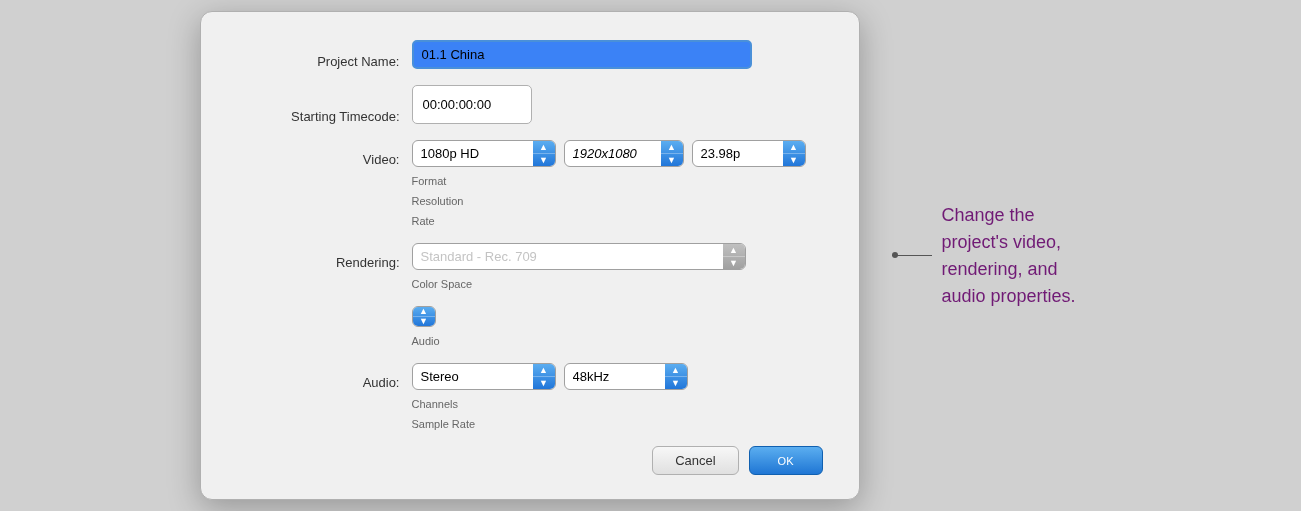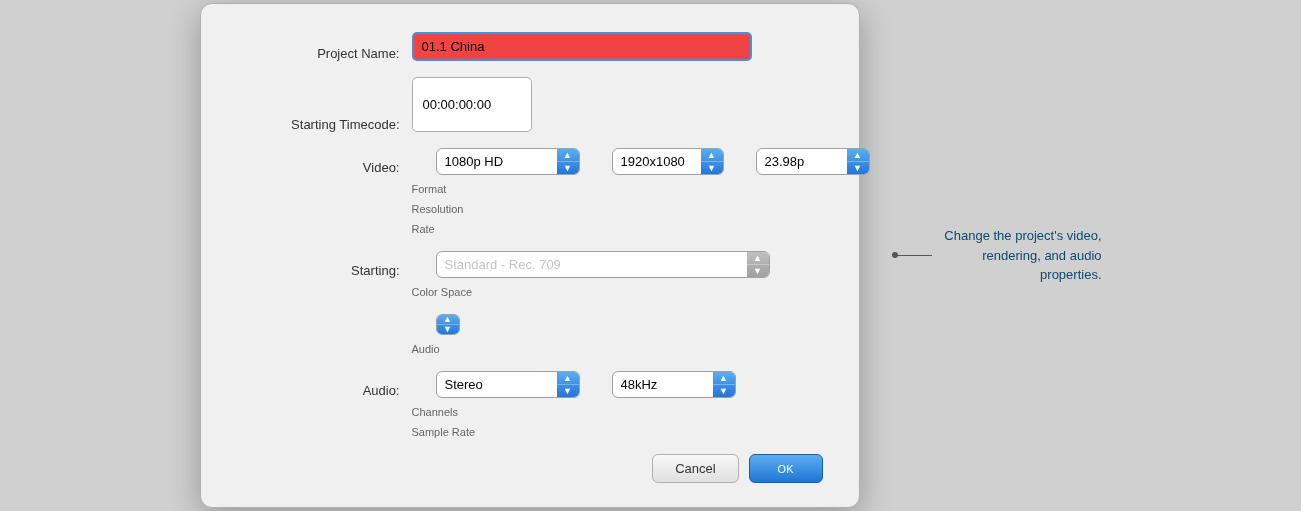--- a/index.html
+++ b/index.html
@@ -53,44 +53,43 @@
       gap: 8px;
       flex: 1;
     }
 
     
     .text-input {
       border: 2px solid #4a90d9;
       border-radius: 5px;
       padding: 5px 8px;
       font-size: 13px;
-      background: #ef4444;
+      background: #3b82f6;
       outline: none;
       width: 340px;
     }
 
     .timecode-input {
       border: 1px solid #b0b0b0;
       border-radius: 5px;
-      padding: 19px 10px;
+      padding: 11px 10px;
       font-size: 13px;
       background: #fff;
       outline: none;
       width: 120px;
     }
 
     
     .stepper-group {
       display: flex;
       align-items: stretch;
       border-radius: 6px;
       overflow: hidden;
       border: 1px solid #a0a0a0;
       background: #fff;
-      margin-left: 24px;
     }
 
     .stepper-group select,
     .stepper-group input[type="text"] {
       border: none;
       outline: none;
       background: transparent;
       font-size: 13px;
       padding: 5px 8px;
       appearance: none;
@@ -116,21 +115,21 @@
       user-select: none;
       line-height: 1;
     }
 
     .stepper-btn:first-child {
       border-bottom: 1px solid rgba(255,255,255,0.3);
     }
 
     
     .video-format-select { width: 120px; }
-    .video-resolution-select { width: 88px; }
+    .video-resolution-select { width: 96px; font-style: italic; }
     .video-rate-select { width: 90px; }
 
     
     .rendering-select { width: 310px; }
     .codec-select { width: 310px; }
     .audio-channels-select { width: 120px; }
     .audio-rate-select { width: 100px; }
 
     
     .stepper-btn-col.disabled {
@@ -216,25 +215,24 @@
       position: absolute;
       left: 0;
       top: -3px;
       width: 6px;
       height: 6px;
       background: #555;
       border-radius: 50%;
     }
 
     .callout-text {
-      font-size: 13px;
-      color: #0c4a6e;
+      font-size: 18px;
+      color: #701a75;
       max-width: 160px;
       line-height: 1.5;
-      text-align: right;
     }
 
     .disabled-select {
       color: #aaa;
     }
   </style>
 </head>
 <body>
 
 <div class="scene">
@@ -302,21 +300,21 @@
 
     <div class="sublabel-row">
       <div class="sublabels">
         <span class="sublabel sublabel-format">Format</span>
         <span class="sublabel sublabel-resolution">Resolution</span>
         <span class="sublabel sublabel-rate">Rate</span>
       </div>
     </div>
 
     <div class="form-row section-gap">
-      <div class="form-label">Starting:</div>
+      <div class="form-label">Rendering:</div>
       <div class="form-content">
         <div class="stepper-group">
           <select class="rendering-select disabled-select" disabled="">
             <option>Standard - Rec. 709</option>
           </select>
           <div class="stepper-btn-col disabled">
             <div class="stepper-btn">▲</div>
             <div class="stepper-btn">▼</div>
           </div>
         </div>

